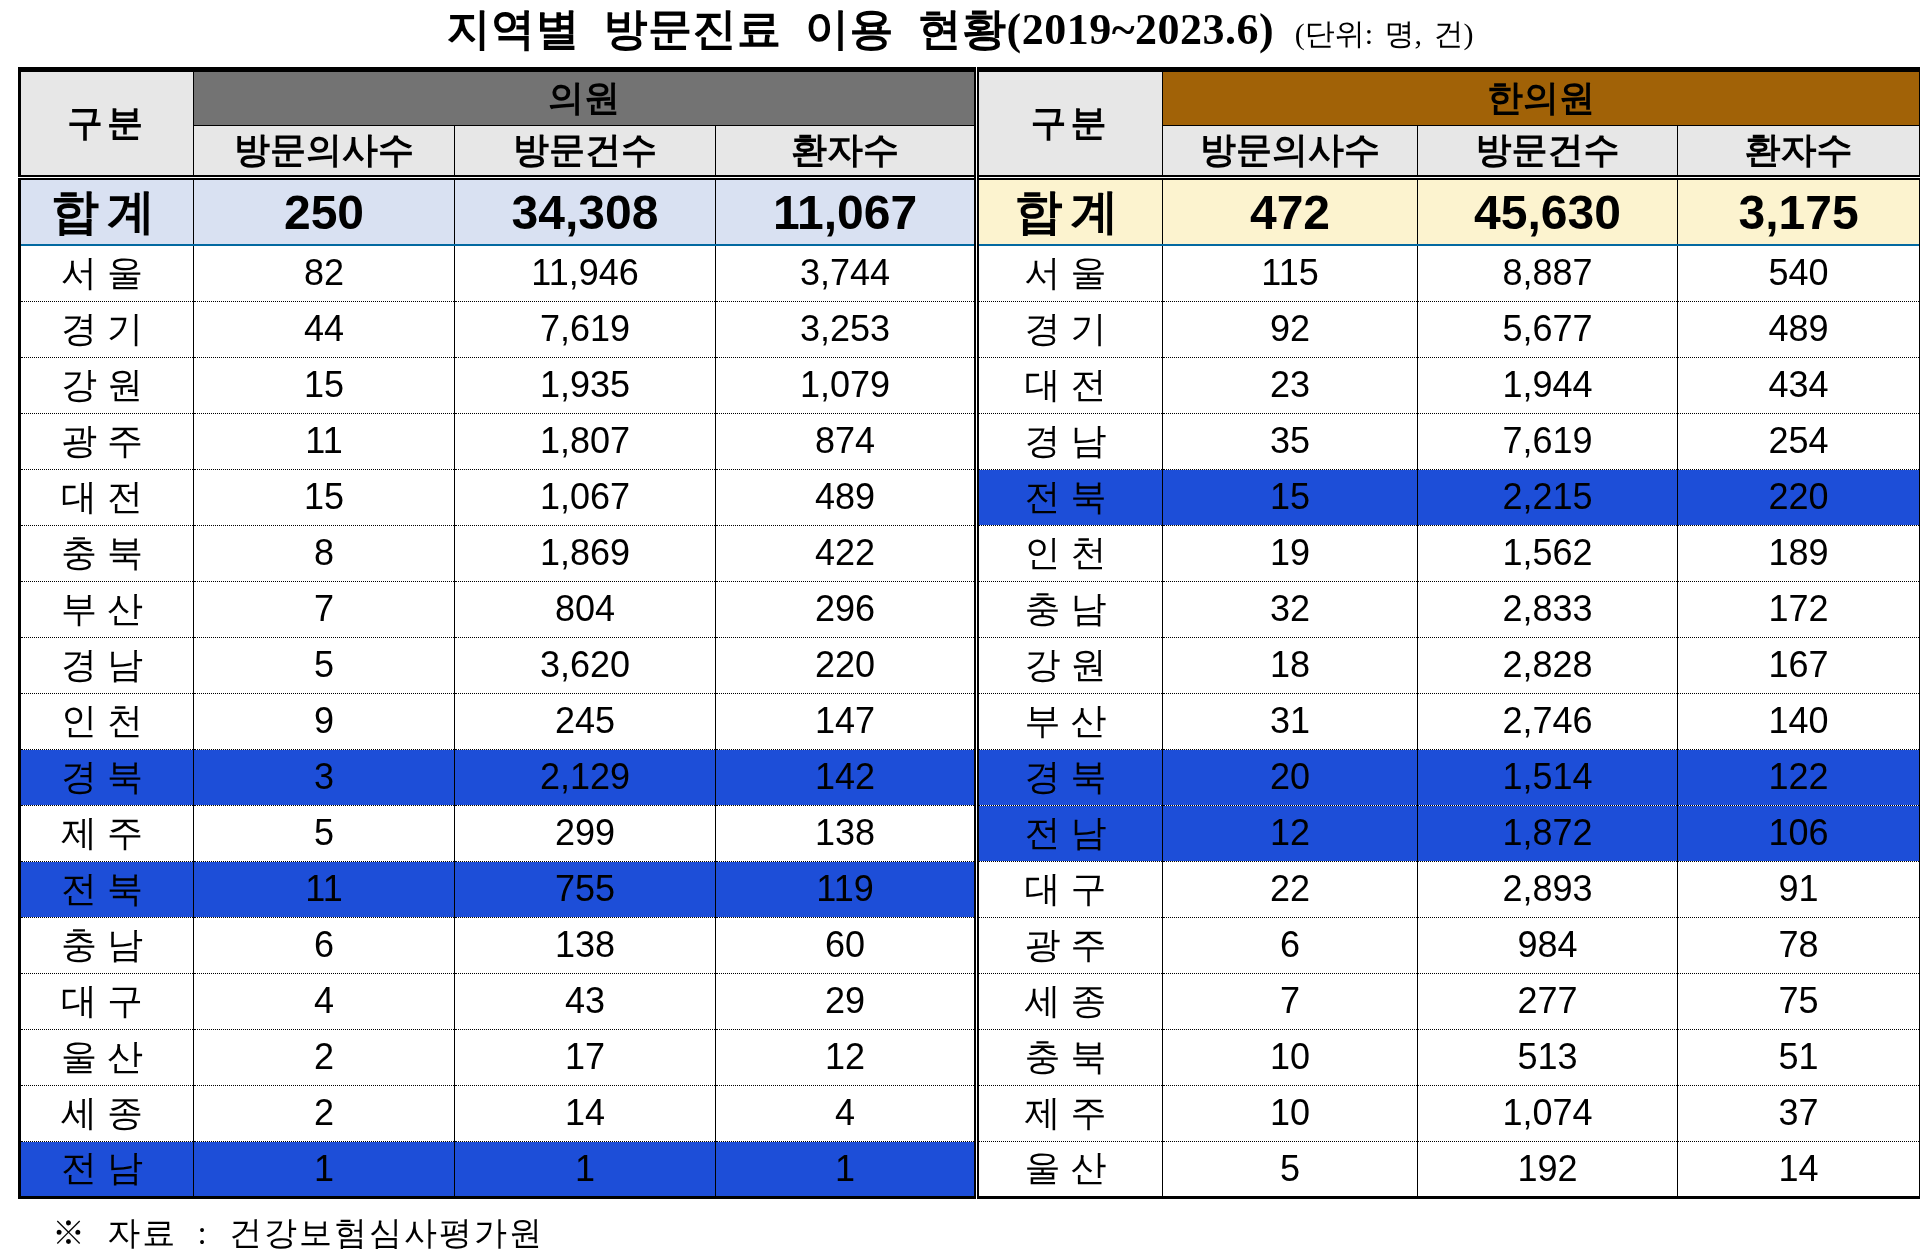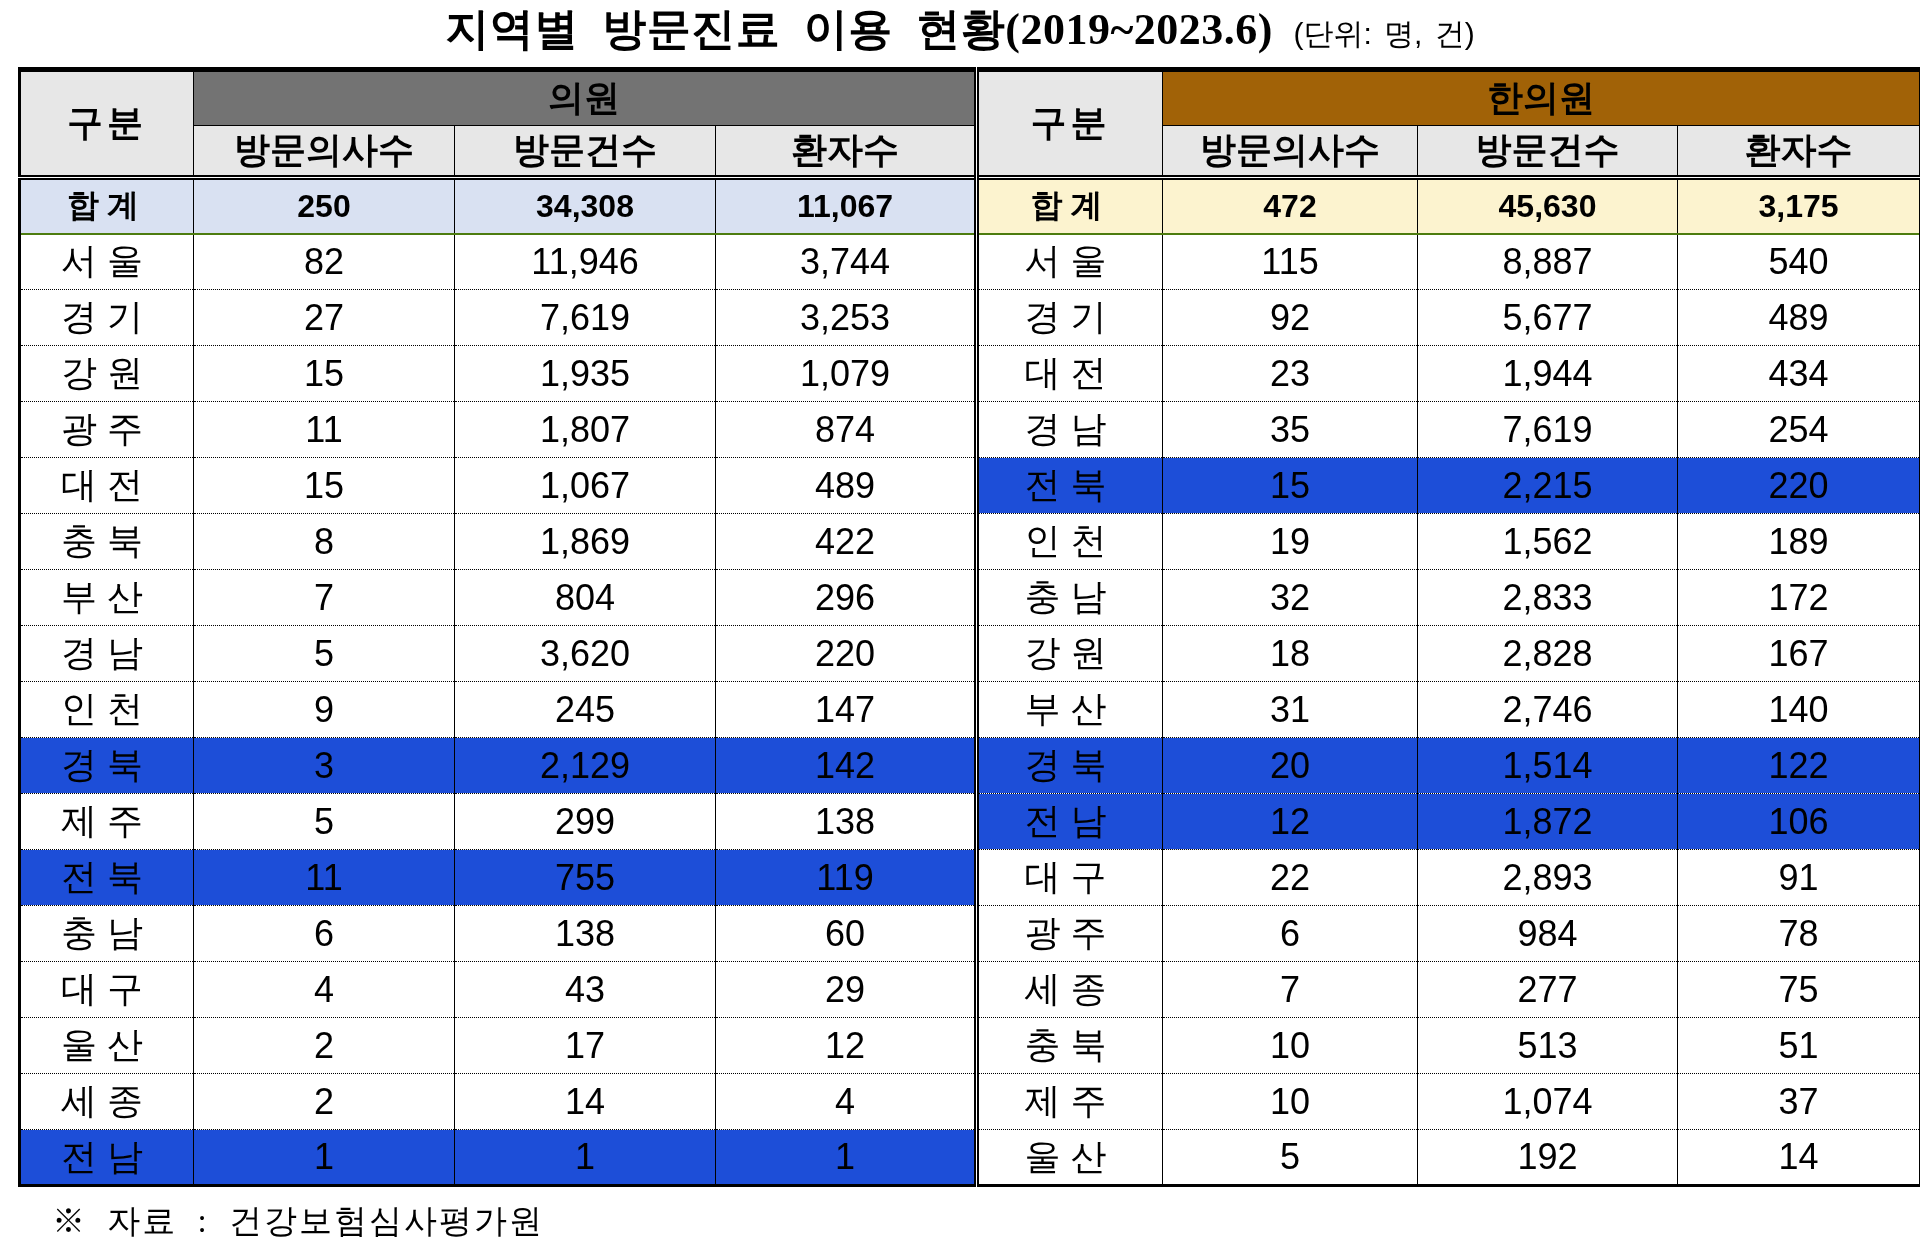--- a/index.html
+++ b/index.html
@@ -8,42 +8,42 @@
     background: #ffffff; color: #000;
     font-family: "Liberation Sans", sans-serif;
     overflow: hidden;
   }
   .title-row { text-align: center; padding-top: 6px; white-space: nowrap; line-height: 48px; }
   .title {
     font-family: "Liberation Serif", serif;
     font-weight: 700; font-size: 44px; word-spacing: 12px; letter-spacing: 0.5px;
   }
   .unit {
-    font-family: Liberation Sans, sans-serif;
+    font-family: Liberation Serif, serif;
     font-size: 30px; margin-left: 16px; word-spacing: 4px;
   }
   table.tbl {
     border-collapse: collapse; table-layout: fixed;
     width: 1901px; margin: 4px 0 0 18px;
     border: 3px solid #000; border-top: 5px solid #000;
   }
   th, td {
     border: 1px solid #000; text-align: center; vertical-align: middle;
     padding: 0; overflow: hidden; white-space: nowrap;
   }
   thead th { background: #E7E7E7; font-size: 36px; font-weight: 700; }
   tr.band-row { height: 56px; }
   tr.sub-row { height: 44px; }
   th.band-blue { background: #737373; }
   th.band-yellow { background: #a16207; }
   th.gubun { letter-spacing: 4px; }
   tr.total-row { height: 56px; }
   tr.total-row td {
-    border-top: 5px double #000; border-bottom: 2px solid #4d7c0f;
-    font-weight: 700; font-size: 32px;
+    border-top: 5px double #000; border-bottom: 2px solid #0369a1;
+    font-weight: 700; font-size: 48px;
   }
   tr.total-row td.blue { background: #D9E1F2; }
   tr.total-row td.yellow { background: #FCF3CF; }
   td.label-cell { letter-spacing: 8px; }
   tr.data-row { height: 56px; }
   tr.data-row td {
     font-size: 36px;
     border-top: 1px dotted #000; border-bottom: 1px dotted #000;
   }
   td.region { letter-spacing: 10px; }
@@ -106,21 +106,21 @@
         <td class="num">82</td>
         <td class="num">11,946</td>
         <td class="num">3,744</td>
         <td class="region sep">서울</td>
         <td class="num">115</td>
         <td class="num">8,887</td>
         <td class="num">540</td>
       </tr>
       <tr class="data-row">
         <td class="region">경기</td>
-        <td class="num">27</td>
+        <td class="num">44</td>
         <td class="num">7,619</td>
         <td class="num">3,253</td>
         <td class="region sep">경기</td>
         <td class="num">92</td>
         <td class="num">5,677</td>
         <td class="num">489</td>
       </tr>
       <tr class="data-row">
         <td class="region">강원</td>
         <td class="num">15</td>

